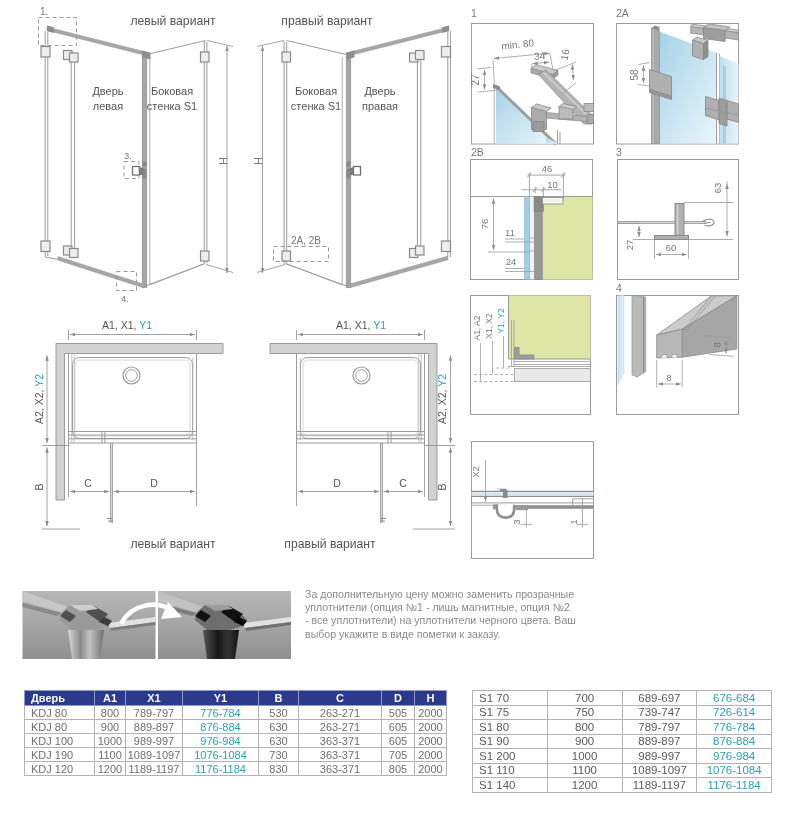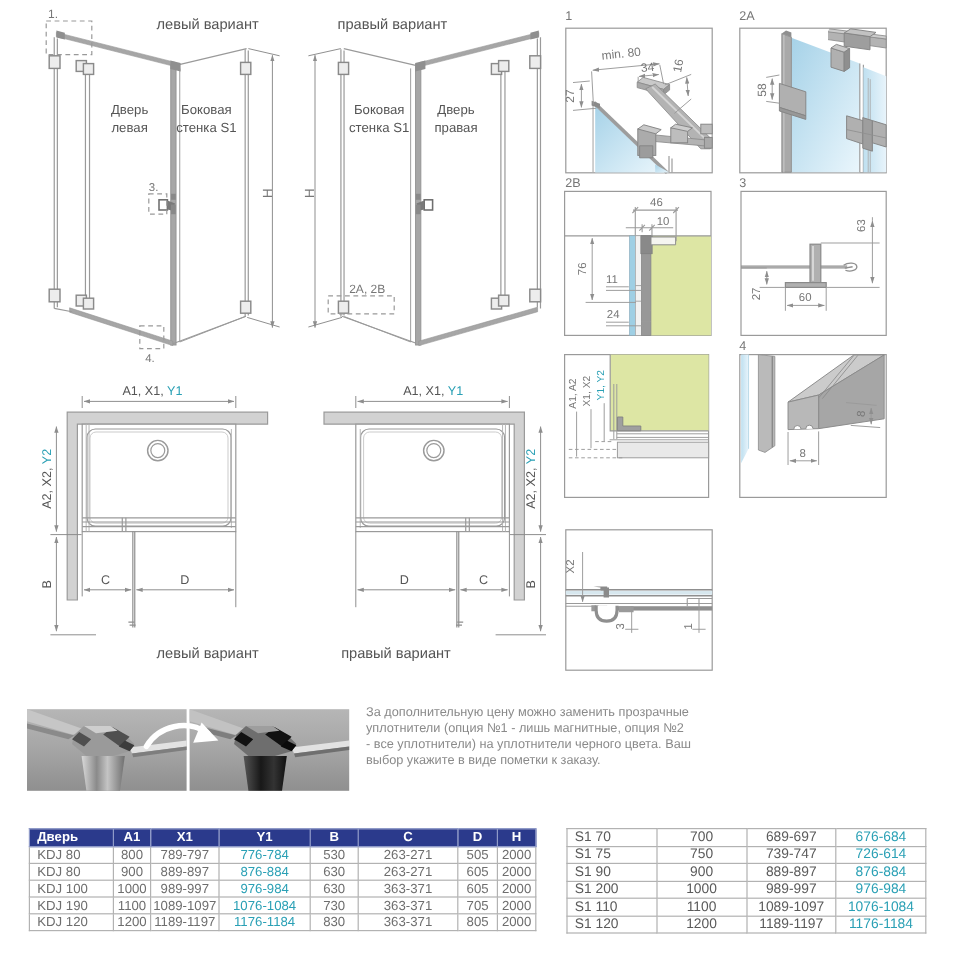--- a/index.html
+++ b/index.html
@@ -667,37 +667,43 @@
         <td>689-697</td>
         <td class="teal">676-684</td>
       </tr>
 <tr>
         <td class="nm">S1 75</td>
         <td>750</td>
         <td>739-747</td>
         <td class="teal">726-614</td>
       </tr>
 <tr>
+        <td class="nm">S1 80</td>
+        <td>800</td>
+        <td>789-797</td>
+        <td class="teal">776-784</td>
+      </tr>
+<tr>
         <td class="nm">S1 90</td>
         <td>900</td>
         <td>889-897</td>
         <td class="teal">876-884</td>
       </tr>
 <tr>
         <td class="nm">S1 200</td>
         <td>1000</td>
         <td>989-997</td>
         <td class="teal">976-984</td>
       </tr>
 <tr>
         <td class="nm">S1 110</td>
         <td>1100</td>
         <td>1089-1097</td>
         <td class="teal">1076-1084</td>
       </tr>
 <tr>
-        <td class="nm">S1 120</td>
+        <td class="nm">S1 140</td>
         <td>1200</td>
         <td>1189-1197</td>
         <td class="teal">1176-1184</td>
       </tr>
 </tbody>
   </table>
 
 </body></html>

